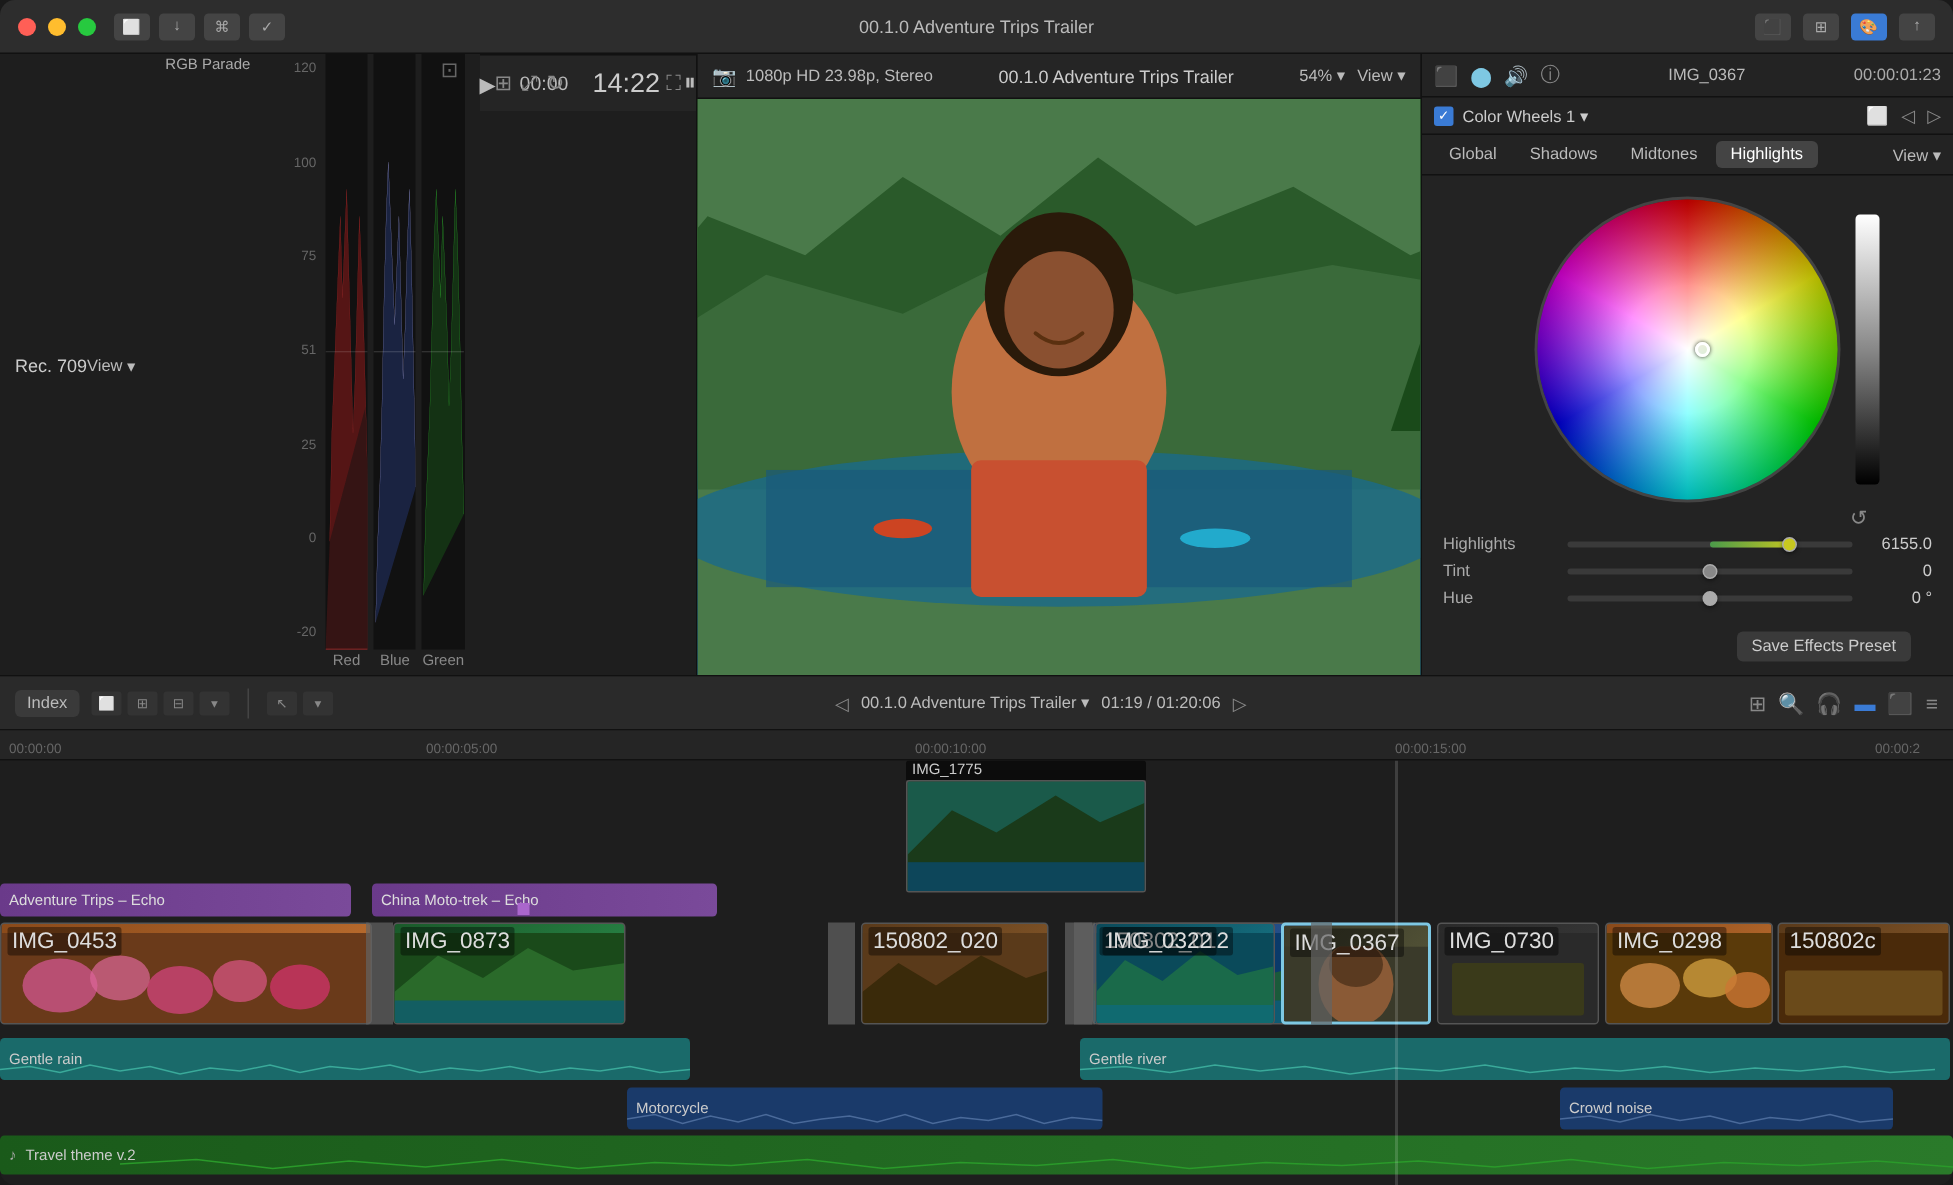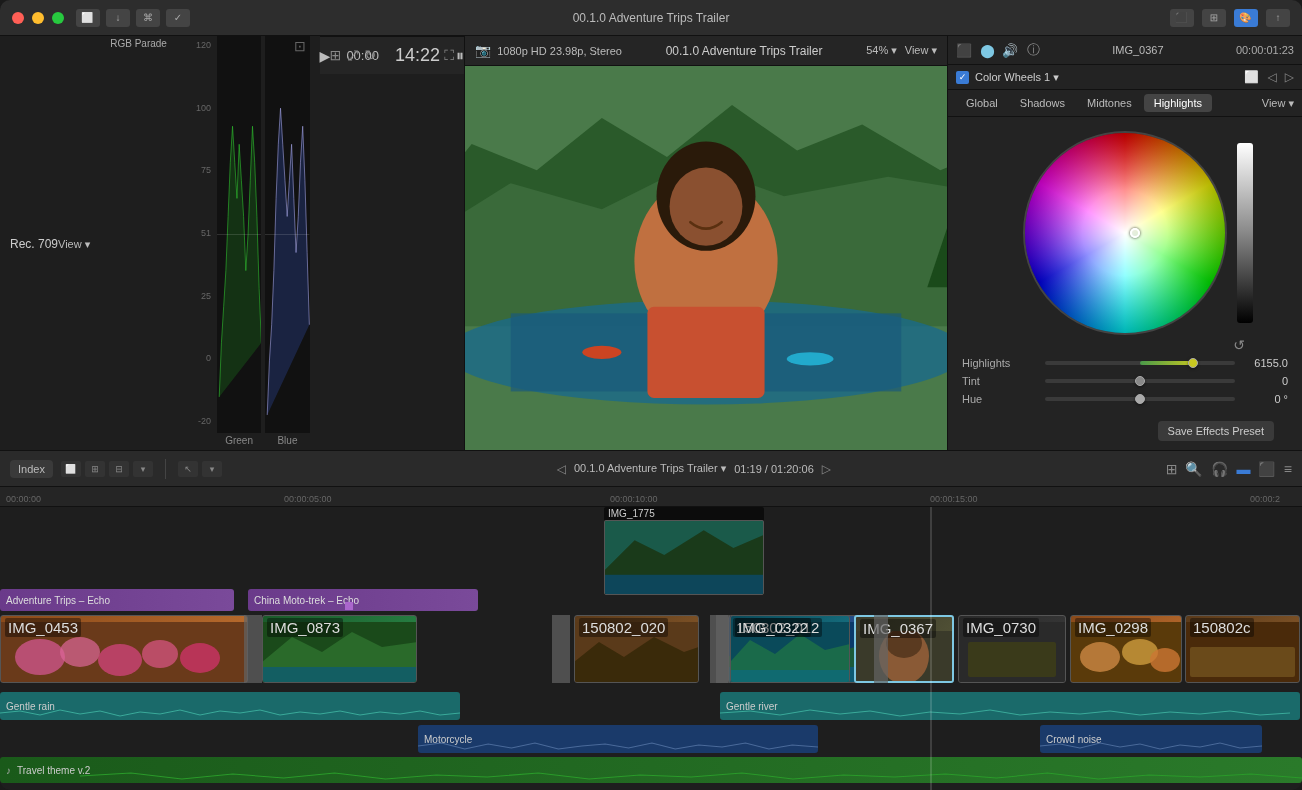--- a/index.html
+++ b/index.html
@@ -766,42 +766,54 @@
           <span>120</span>
           <span>100</span>
           <span>75</span>
           <span>51</span>
           <span>25</span>
           <span>0</span>
           <span>-20</span>
         </div>
         <div class="waveform-graphs">
 
+          <div style="flex:1; display:flex; flex-direction:column;">
+            <div class="waveform-channel ch-red" style="flex:1;">
+              <svg class="wf-svg" viewBox="0 0 100 220" preserveAspectRatio="none">
+                <g fill="none" stroke="#cc3333" stroke-width="0.5" opacity="0.9">
+                  <polyline points="10,180 15,140 20,120 25,100 30,80 35,60 40,90 45,70 50,50 55,80 60,110 65,140 70,120 75,90 80,60 85,80 90,100 95,130" fill="rgba(180,30,30,0.3)" stroke="none"></polyline>
+                  <polyline points="10,180 15,140 20,120 25,100 30,80 35,60 40,90 45,70 50,50 55,80 60,110 65,140 70,120 75,90 80,60 85,80 90,100 95,130 100,160 100,220 0,220" fill="rgba(180,30,30,0.25)"></polyline>
+                  <line x1="0" y1="110" x2="100" y2="110" stroke="#ffffff" stroke-width="0.3" opacity="0.4"></line>
+                </g>
+              </svg>
+            </div>
+            <div class="channel-label">Red</div>
+          </div>
+
+          <div style="flex:1; display:flex; flex-direction:column;">
+            <div class="waveform-channel ch-blue" style="flex:1;">
+              <svg class="wf-svg" viewBox="0 0 100 220" preserveAspectRatio="none">
+                <polyline points="5,210 10,180 15,160 20,130 25,90 30,60 35,40 40,60 45,80 50,100 55,80 60,60 65,90 70,120 75,100 80,70 85,50 90,80 95,120 100,160" fill="rgba(50,80,180,0.3)" stroke="none"></polyline>
+                <polyline points="5,210 10,180 15,160 20,130 25,90 30,60 35,40 40,60 45,80 50,100 55,80 60,60 65,90 70,120 75,100 80,70 85,50 90,80 95,120 100,160" fill="none" stroke="#aaaaee" stroke-width="0.5"></polyline>
+                <line x1="0" y1="110" x2="100" y2="110" stroke="#ffffff" stroke-width="0.3" opacity="0.4"></line>
+              </svg>
+            </div>
+            <div class="channel-label">Blue</div>
+          </div>
 
           <div style="flex:1; display:flex; flex-direction:column;">
             <div class="waveform-channel ch-green" style="flex:1;">
               <svg class="wf-svg" viewBox="0 0 100 220" preserveAspectRatio="none">
                 <polyline points="5,200 10,170 15,150 20,130 25,100 30,70 35,50 40,70 45,90 50,60 55,80 60,100 65,130 70,110 75,80 80,50 85,70 90,100 95,140 100,170" fill="rgba(30,150,30,0.25)" stroke="none"></polyline>
                 <polyline points="5,200 10,170 15,150 20,130 25,100 30,70 35,50 40,70 45,90 50,60 55,80 60,100 65,130 70,110 75,80 80,50 85,70 90,100 95,140 100,170" fill="none" stroke="#33cc33" stroke-width="0.5"></polyline>
                 <line x1="0" y1="110" x2="100" y2="110" stroke="#ffffff" stroke-width="0.3" opacity="0.4"></line>
               </svg>
             </div>
             <div class="channel-label">Green</div>
           </div>
-
-          <div style="flex:1; display:flex; flex-direction:column;">
-            <div class="waveform-channel ch-blue" style="flex:1;">
-              <svg class="wf-svg" viewBox="0 0 100 220" preserveAspectRatio="none">
-                <polyline points="5,210 10,180 15,160 20,130 25,90 30,60 35,40 40,60 45,80 50,100 55,80 60,60 65,90 70,120 75,100 80,70 85,50 90,80 95,120 100,160" fill="rgba(50,80,180,0.3)" stroke="none"></polyline>
-                <polyline points="5,210 10,180 15,160 20,130 25,90 30,60 35,40 40,60 45,80 50,100 55,80 60,60 65,90 70,120 75,100 80,70 85,50 90,80 95,120 100,160" fill="none" stroke="#aaaaee" stroke-width="0.5"></polyline>
-                <line x1="0" y1="110" x2="100" y2="110" stroke="#ffffff" stroke-width="0.3" opacity="0.4"></line>
-              </svg>
-            </div>
-            <div class="channel-label">Blue</div>
-          </div>
         </div>
         <div class="waveform-export">⊡</div>
       </div>
 
       <div class="playback-controls">
         <div class="ctrl-left">
           <span class="bc-icon">⊞</span>
           <span class="bc-icon">⤢</span>
           <span class="bc-icon">↻</span>
         </div>
@@ -1110,21 +1122,21 @@
         </svg>
       </div>
 
       <div class="audio-track audio-teal" style="left:720px; width:580px; top:185px; height:28px;">
         <span class="audio-label">Gentle river</span>
         <svg style="position:absolute;bottom:2px;left:0;width:100%;height:10px;" viewBox="0 0 580 10" preserveAspectRatio="none">
           <polyline points="0,5 30,3 60,7 90,2 120,6 150,3 180,8 210,4 240,6 270,2 300,7 330,4 360,6 390,3 420,7 450,4 480,6 510,3 540,7 570,5" fill="none" stroke="#3aaa9a" stroke-width="1"></polyline>
         </svg>
       </div>
 
-      <div class="audio-track audio-blue" style="left:418px; width:400px; top:218px; height:28px;">
+      <div class="audio-track audio-blue" style="left:418px; width:317px; top:218px; height:28px;">
         <span class="audio-label">Motorcycle</span>
         <svg style="position:absolute;bottom:2px;left:0;width:100%;height:10px;" viewBox="0 0 342 10" preserveAspectRatio="none">
           <polyline points="0,5 20,2 40,8 60,3 80,7 100,2 120,8 140,5 160,3 180,7 200,2 220,8 240,4 260,6 280,2 300,8 320,4 342,6" fill="none" stroke="#4a6a9a" stroke-width="1"></polyline>
         </svg>
       </div>
 
       <div class="audio-track audio-blue" style="left:1040px; width:222px; top:218px; height:28px;">
         <span class="audio-label">Crowd noise</span>
         <svg style="position:absolute;bottom:2px;left:0;width:100%;height:10px;" viewBox="0 0 222 10" preserveAspectRatio="none">
           <polyline points="0,5 20,3 40,7 60,2 80,6 100,3 120,8 140,4 160,6 180,2 200,7 222,5" fill="none" stroke="#4a6a9a" stroke-width="1"></polyline>

